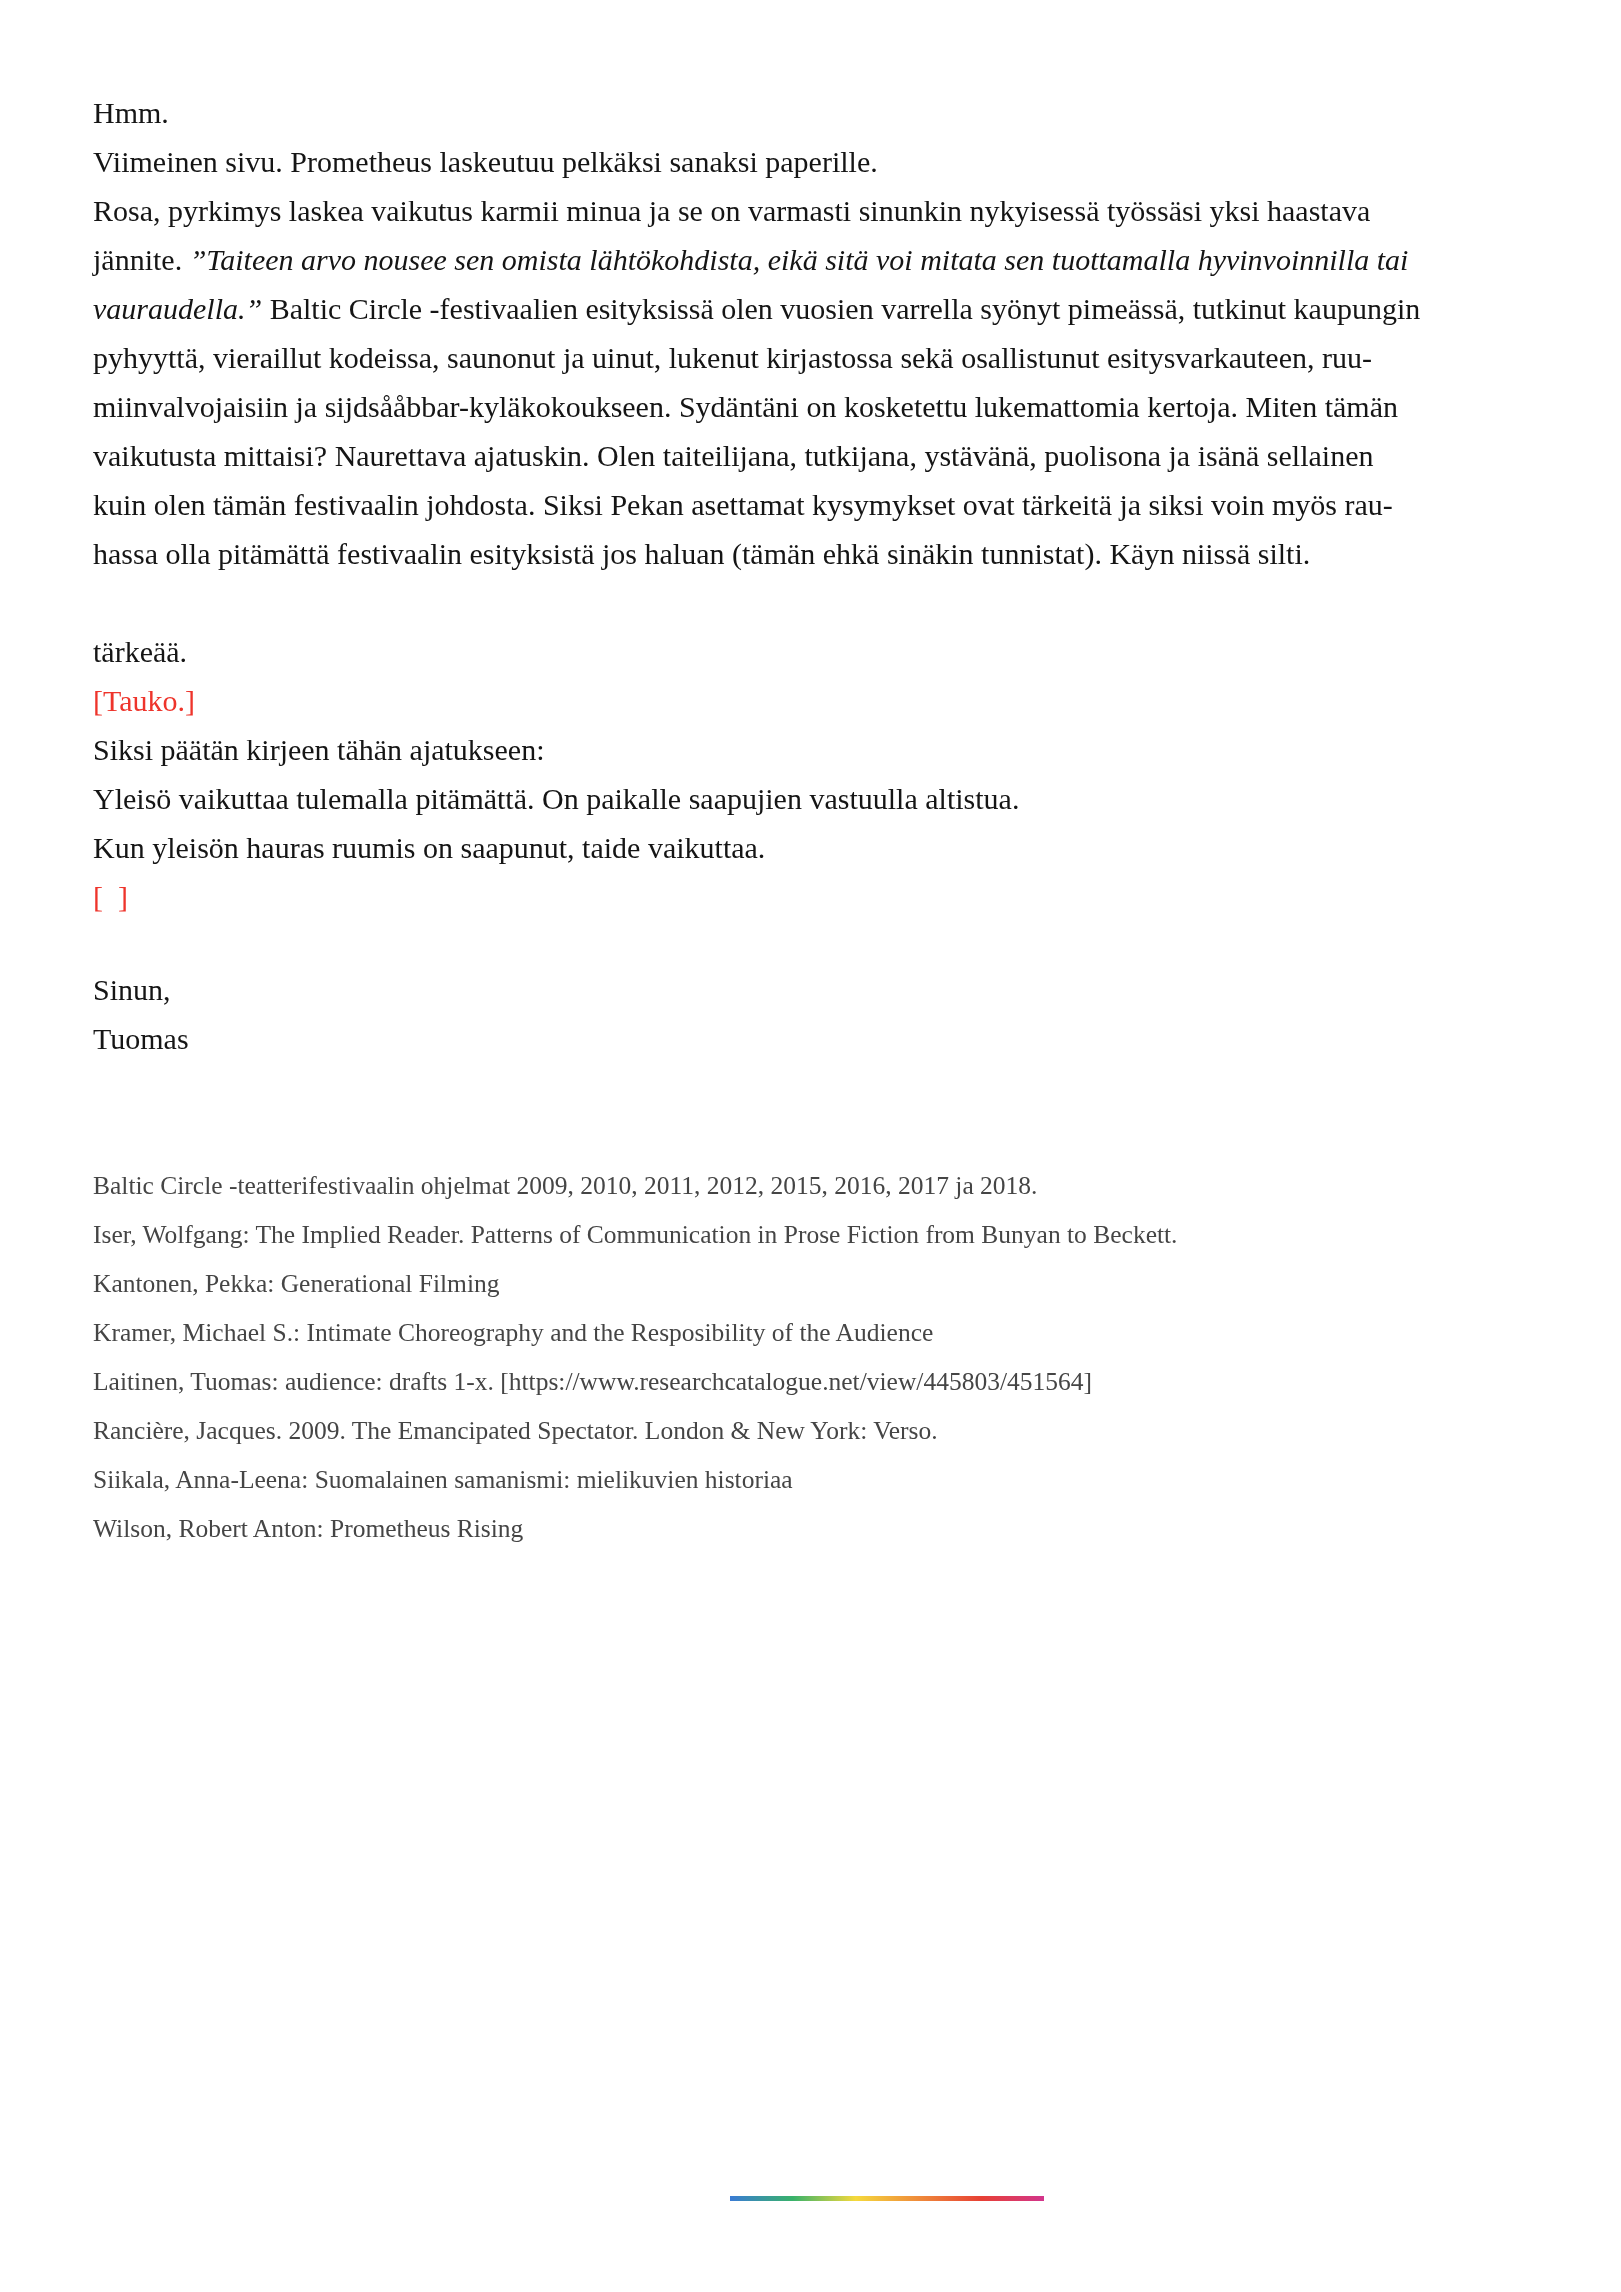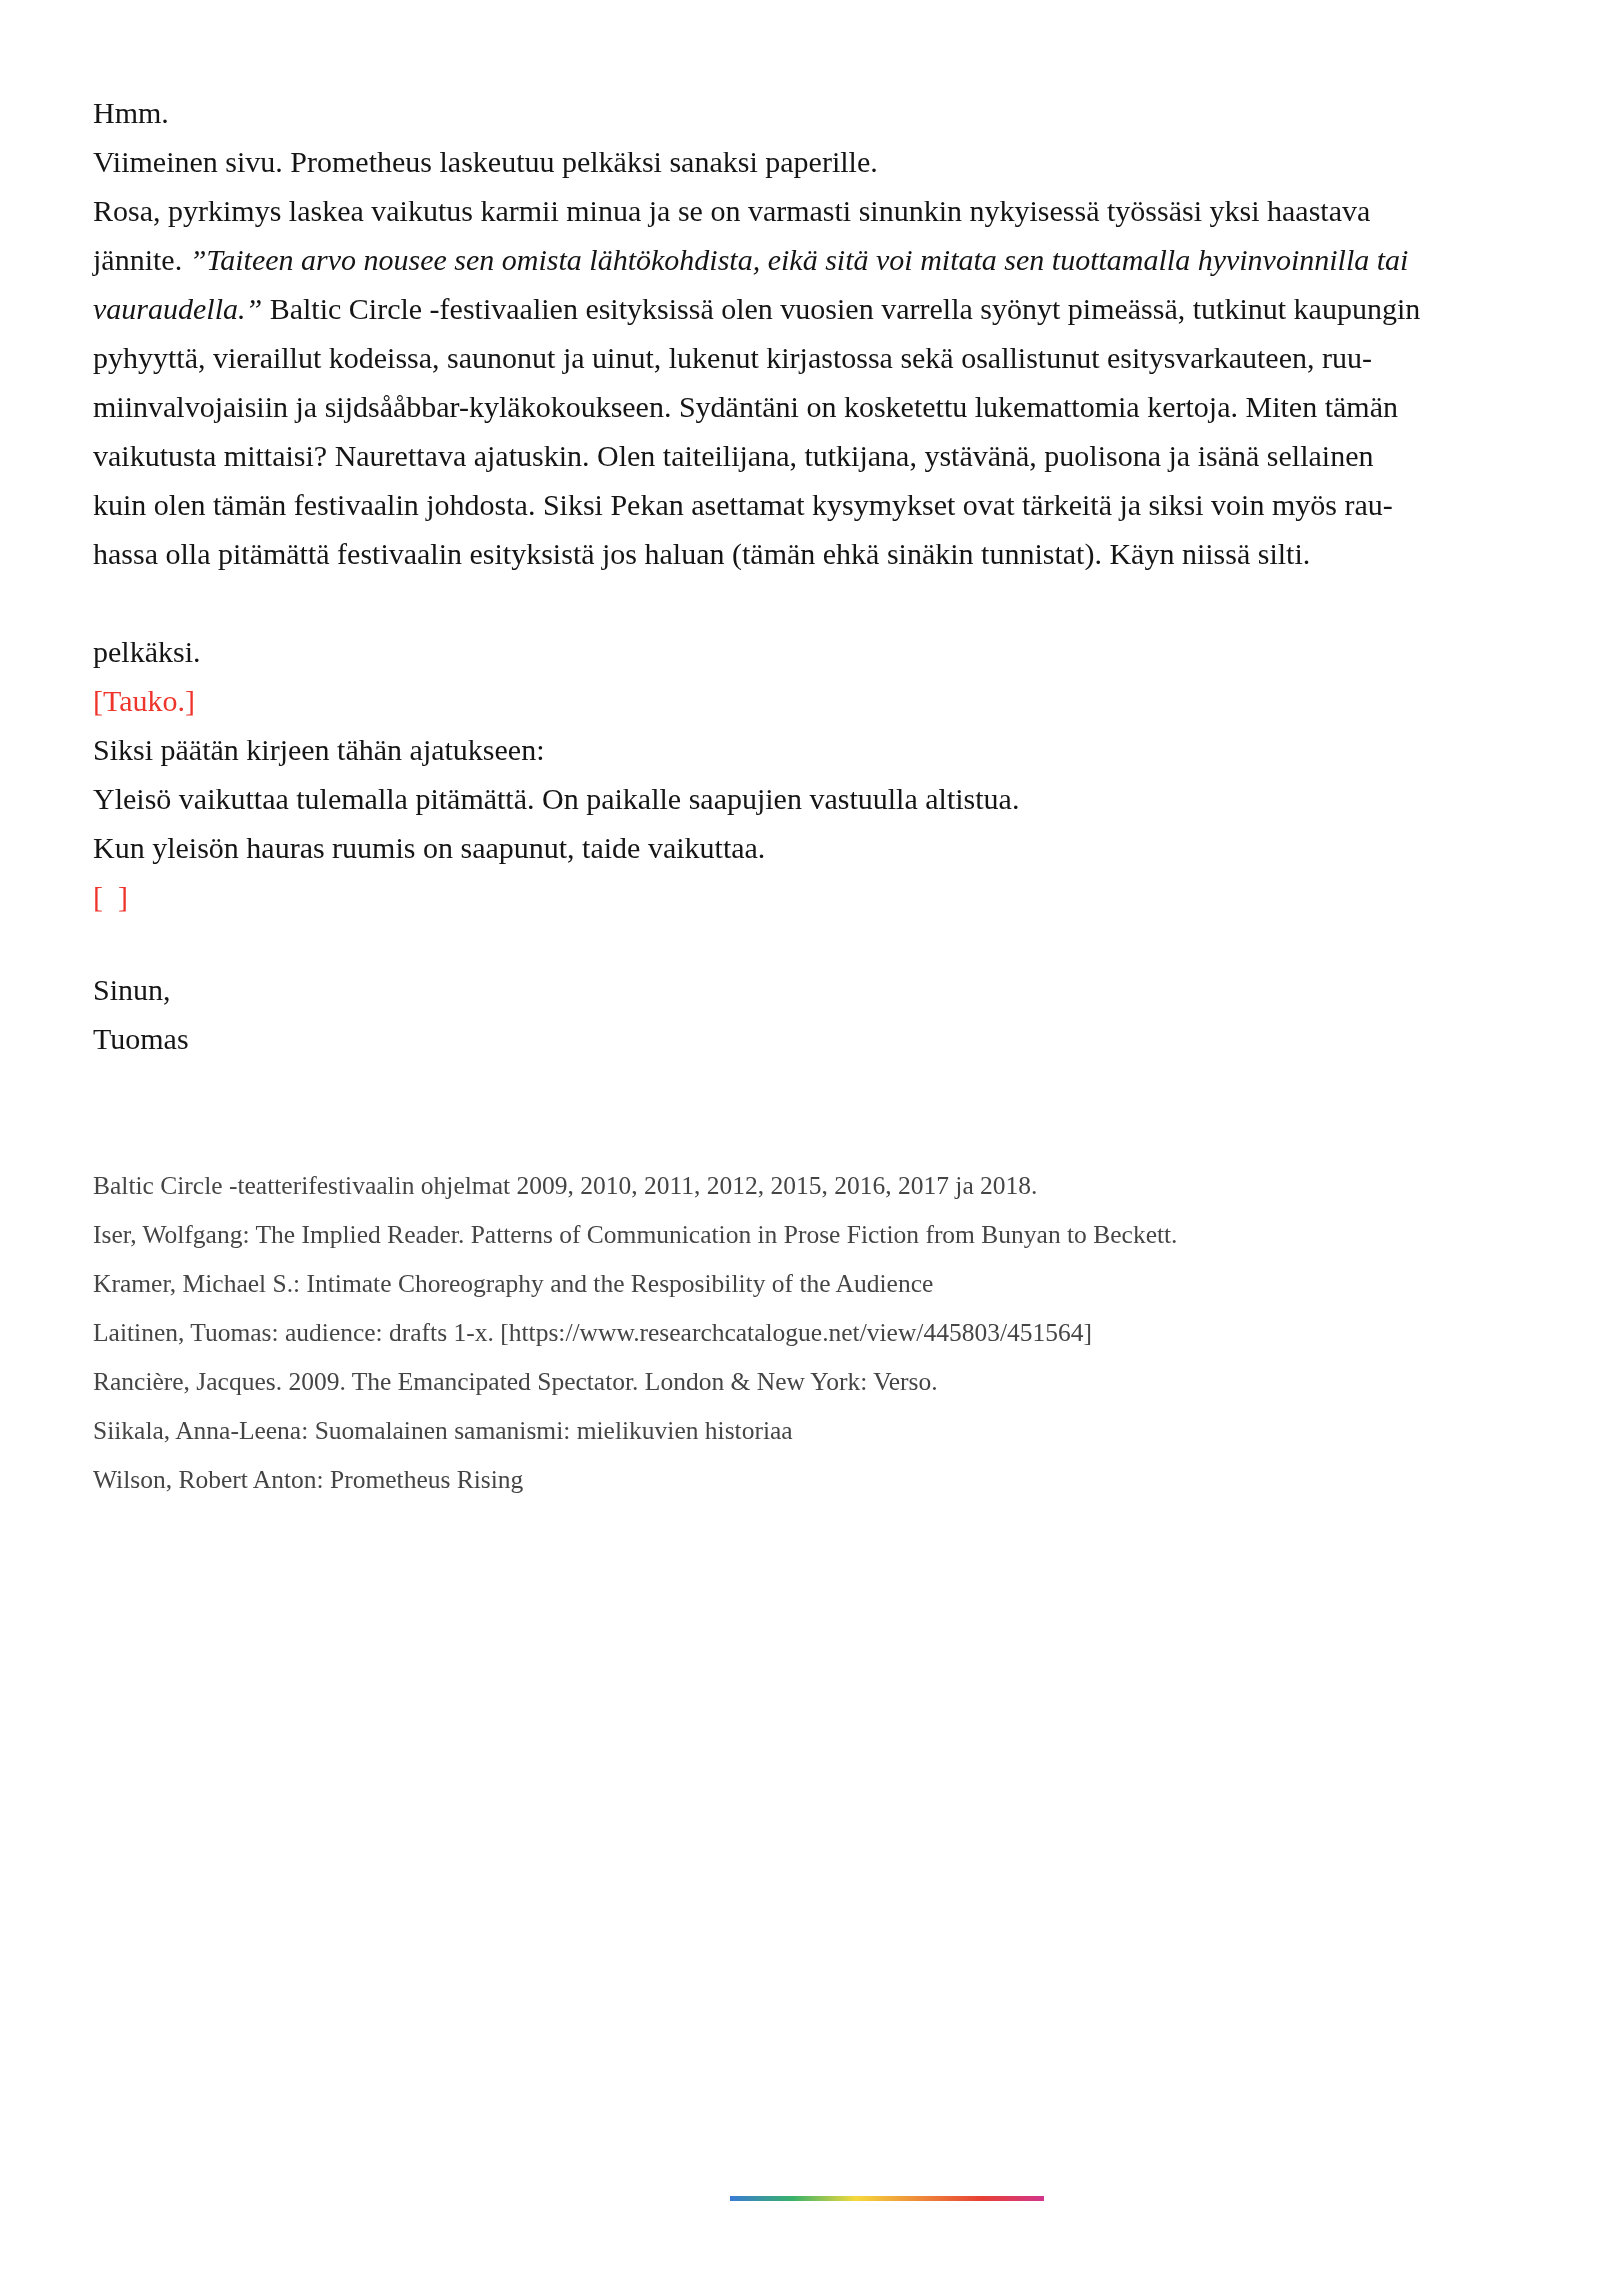--- a/index.html
+++ b/index.html
@@ -57,41 +57,42 @@
 
 <div class="page">
   <div class="content">
 
     <p>Hmm.</p>
 
     <p class="mt-line">Viimeinen sivu. Prometheus laskeutuu pelkäksi sanaksi paperille.</p>
 
     <p class="mt-line"><span>Rosa, pyrkimys laskea vaikutus karmii minua ja se on varmasti sinunkin nykyisessä työssäsi yksi haastava</span><br><span>jännite. </span><i>”Taiteen arvo nousee sen omista lähtökohdista, eikä sitä voi mitata sen tuottamalla hyvinvoinnilla tai</i><br><i>vauraudella.”</i><span> Baltic Circle -festivaalien esityksissä olen vuosien varrella syönyt pimeässä, tutkinut kaupungin</span><br><span>pyhyyttä, vieraillut kodeissa, saunonut ja uinut, lukenut kirjastossa sekä osallistunut esitysvarkauteen, ruu-</span><br><span>miinvalvojaisiin ja sijdsååbbar-kyläkokoukseen. Sydäntäni on kosketettu lukemattomia kertoja. Miten tämän</span><br><span>vaikutusta mittaisi? Naurettava ajatuskin. Olen taiteilijana, tutkijana, ystävänä, puolisona ja isänä sellainen</span><br><span>kuin olen tämän festivaalin johdosta. Siksi Pekan asettamat kysymykset ovat tärkeitä ja siksi voin myös rau-</span><br><span>hassa olla pitämättä festivaalin esityksistä jos haluan (tämän ehkä sinäkin tunnistat). Käyn niissä silti.</span></p>
 
-    <p class="mt-line"><br><span>pelkäksi.</span></p>
+    <p class="mt-line"><br><span>tärkeää.</span></p>
 
     <p class="mt-tauko red">[Tauko.]</p>
 
     <p class="mt-big">Siksi päätän kirjeen tähän ajatukseen:</p>
 
     <p class="mt-yleiso">Yleisö vaikuttaa tulemalla pitämättä. On paikalle saapujien vastuulla altistua.</p>
 
     <p class="mt-line">Kun yleisön hauras ruumis on saapunut, taide vaikuttaa.</p>
 
     <p class="mt-brack red">[&nbsp;&nbsp;]</p>
 
     <div class="mt-sig">
       <p>Sinun,</p>
       <p>Tuomas</p>
     </div>
 
     <div class="refs mt-refs">
       <div>
           <p>Baltic Circle -teatterifestivaalin ohjelmat 2009, 2010, 2011, 2012, 2015, 2016, 2017 ja 2018.</p>
           <p>Iser, Wolfgang: The Implied Reader. Patterns of Communication in Prose Fiction from Bunyan to Beckett.</p>
+          <p>Kantonen, Pekka: Generational Filming</p>
           <p>Kramer, Michael S.: Intimate Choreography and the Resposibility of the Audience</p>
           <p>Laitinen, Tuomas: audience: drafts 1-x. [https://www.researchcatalogue.net/view/445803/451564]</p>
           <p>Rancière, Jacques. 2009. The Emancipated Spectator. London &amp; New York: Verso.</p>
           <p>Siikala, Anna-Leena: Suomalainen samanismi: mielikuvien historiaa</p>
           <p>Wilson, Robert Anton: Prometheus Rising</p>
         </div>
     </div>
 
   </div>
 

